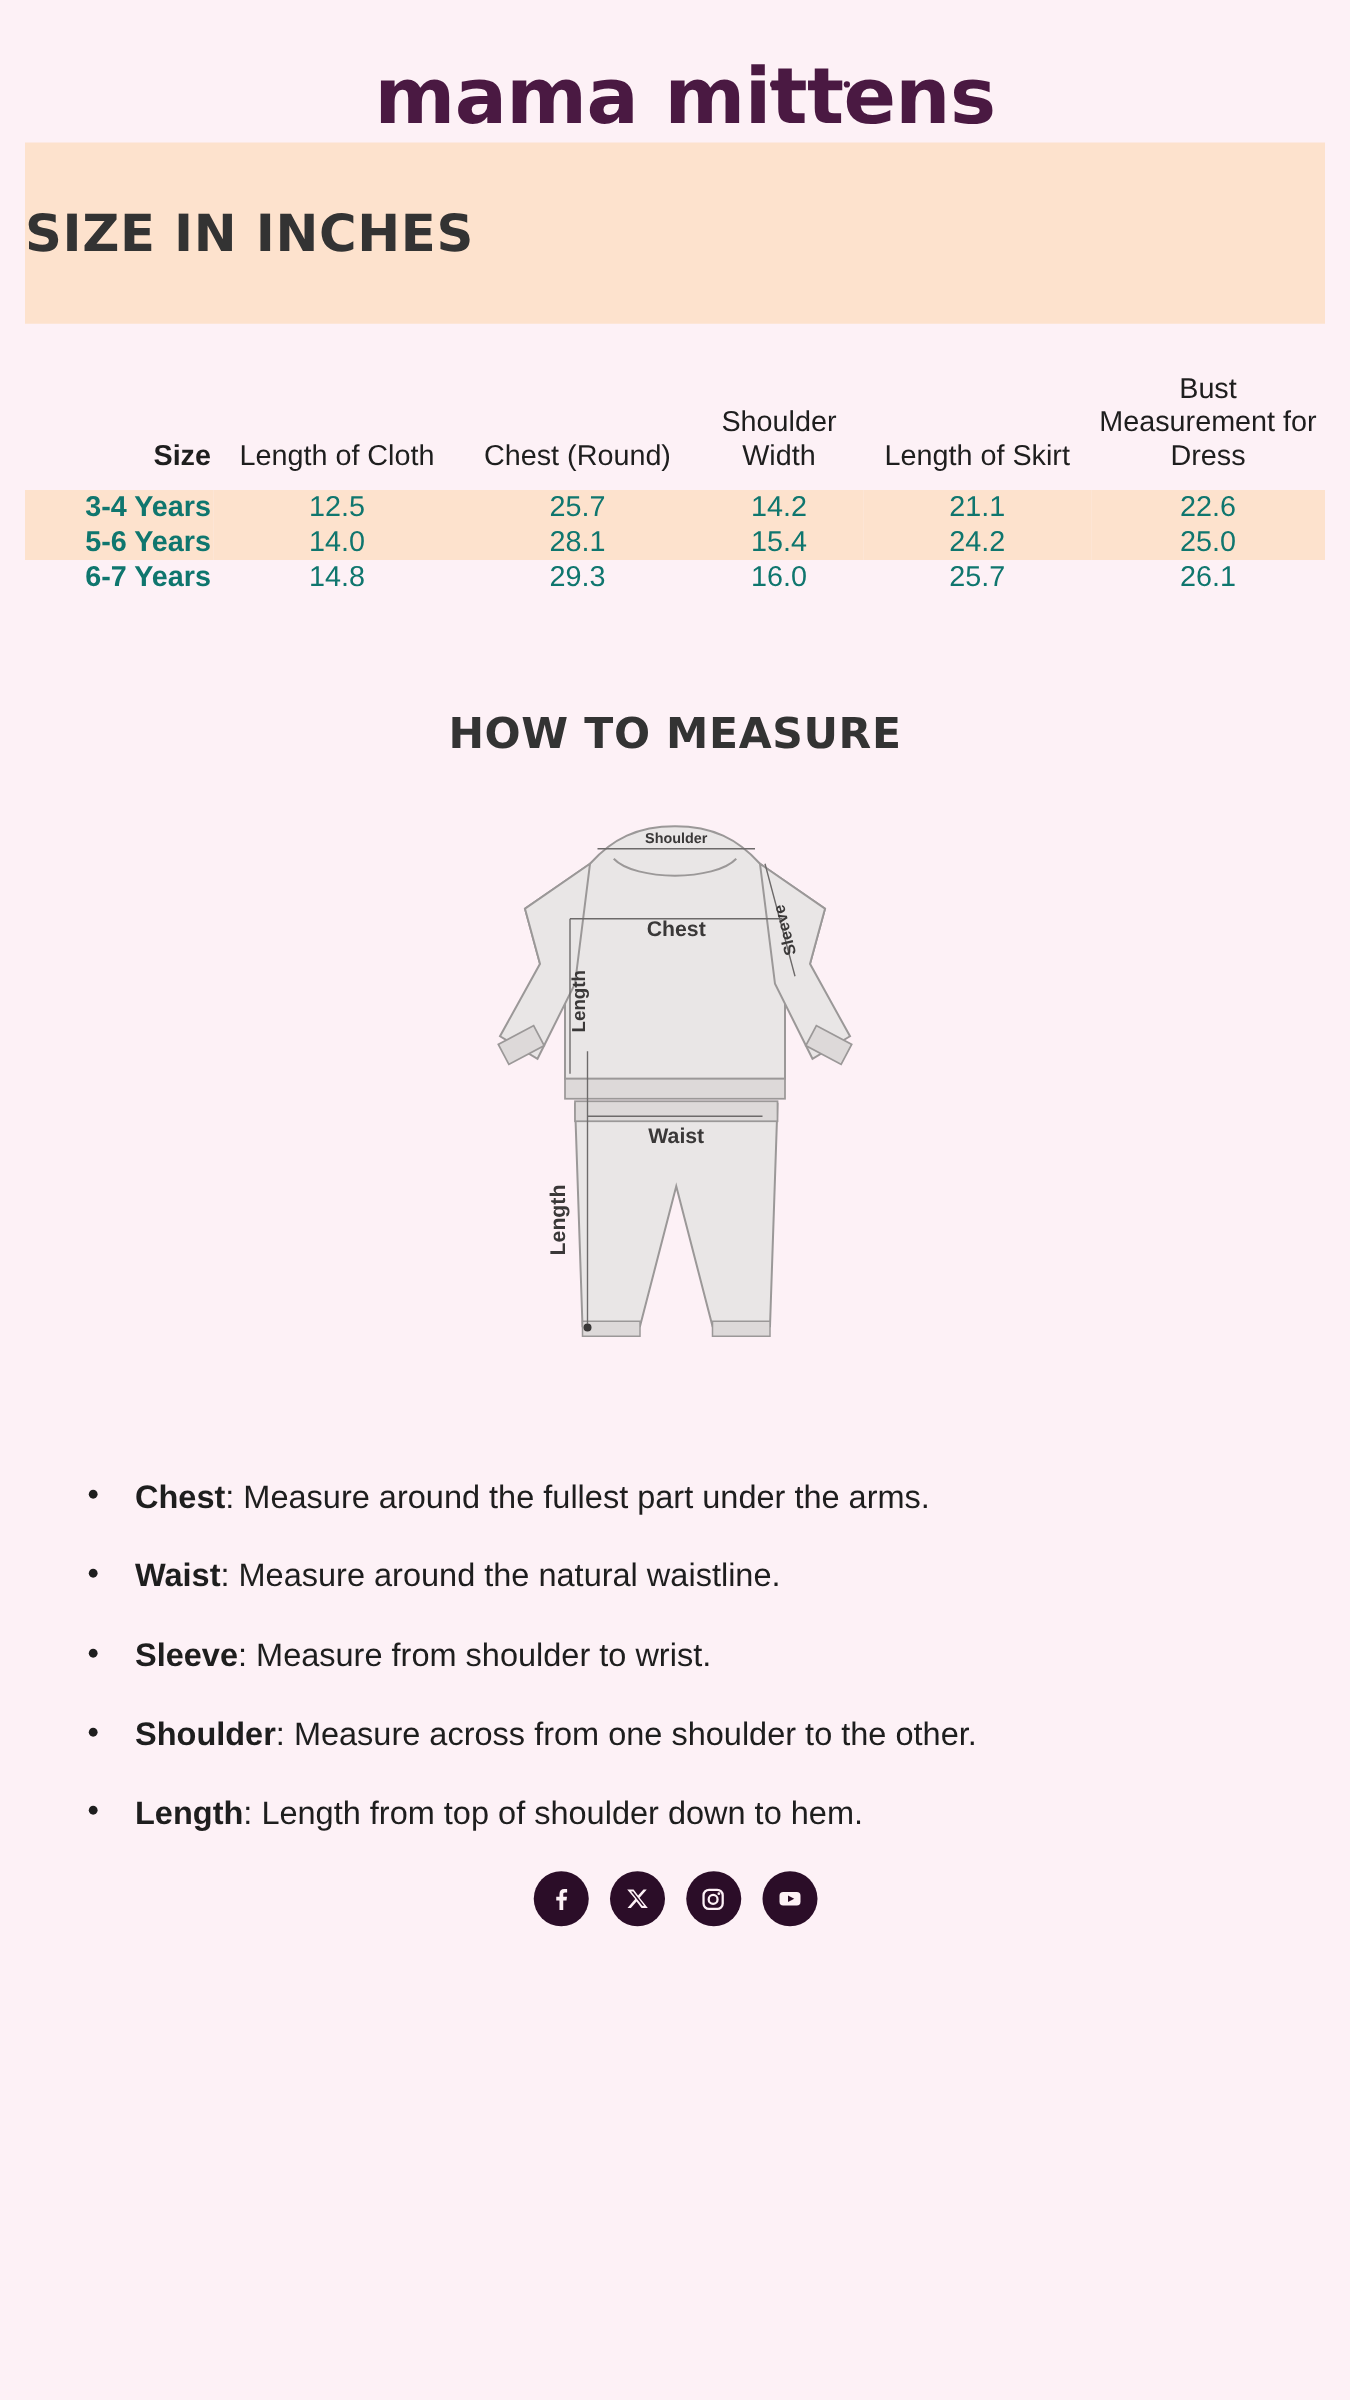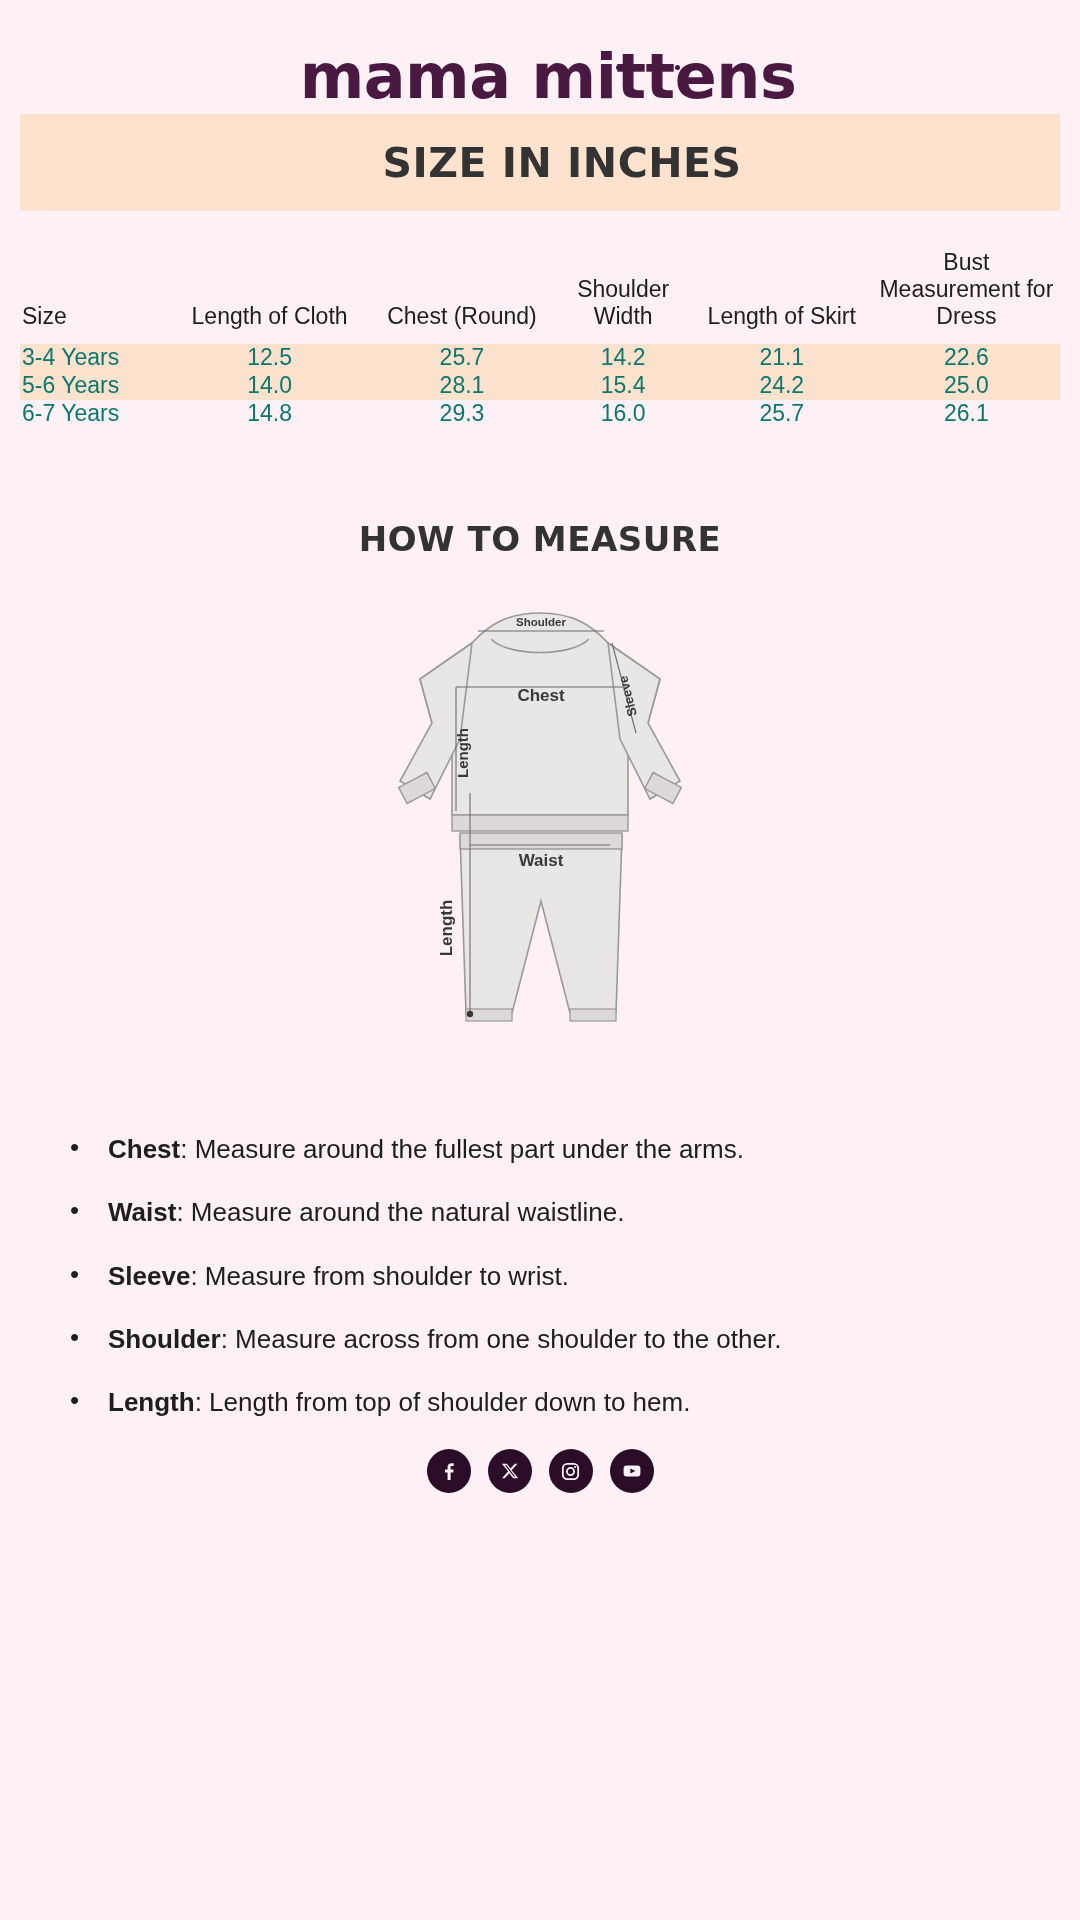--- a/index.html
+++ b/index.html
@@ -45,25 +45,23 @@
     width: 0.085em;
     height: 0.085em;
     border-radius: 50%;
     background: #4a1942;
   }
 
   
   .banner {
     margin: 24px 20px 0 20px;
     background: #fde2cd;
-    height: 97px;
+    height: 145px;
     display: flex;
     align-items: center;
-    justify-content: center;
-    padding-left: 44px;
   }
   .banner-title {
     font-family: "DejaVu Sans", sans-serif;
     font-size: 41px;
     font-weight: 700;
     letter-spacing: 0.5px;
     color: #333333;
   }
 
   
@@ -89,21 +87,22 @@
     color: #0f766e;
     text-align: center;
     padding: 0 2px;
     line-height: 1.2;
   }
   table.size-table tbody tr.alt td {
     background: #fde2cd;
   }
   table.size-table td.size-col,
   table.size-table th.size-col {
-    text-align: left;
+    text-align: right;
+    font-weight: bold;
   }
   col.c0 { width: 14.5%; }
   col.c1 { width: 19.0%; }
   col.c2 { width: 18.0%; }
   col.c3 { width: 13.0%; }
   col.c4 { width: 17.5%; }
   col.c5 { width: 18.0%; }
 
   
   .how-title {

